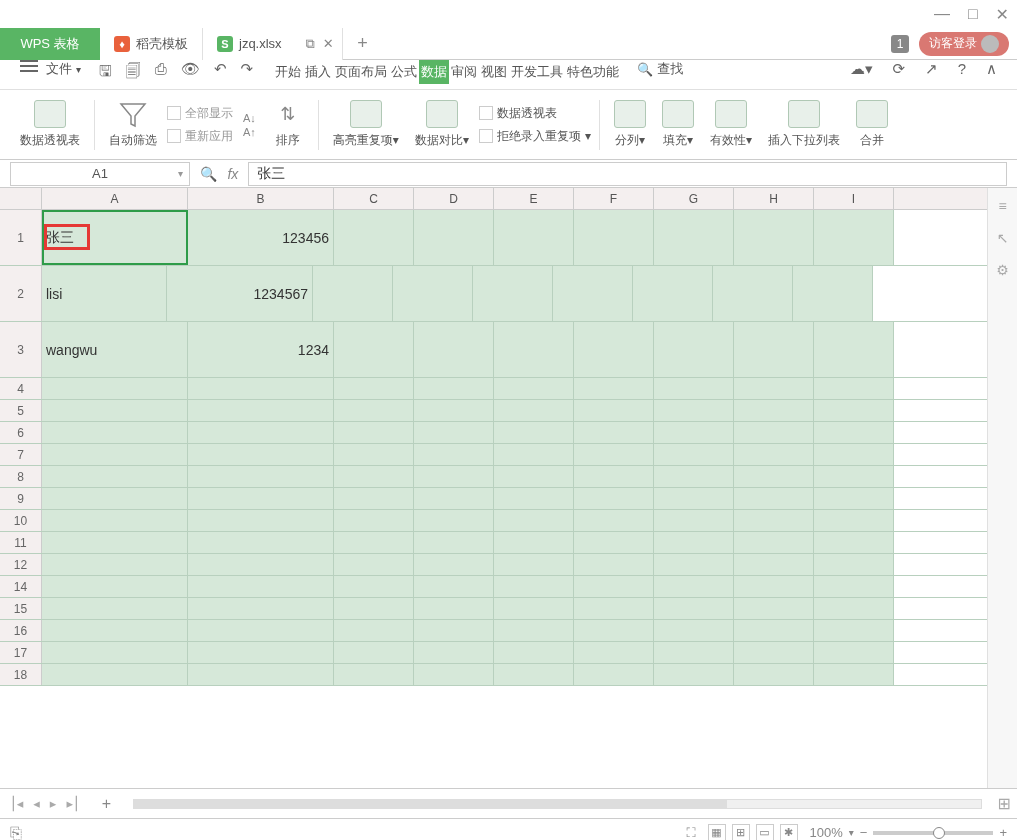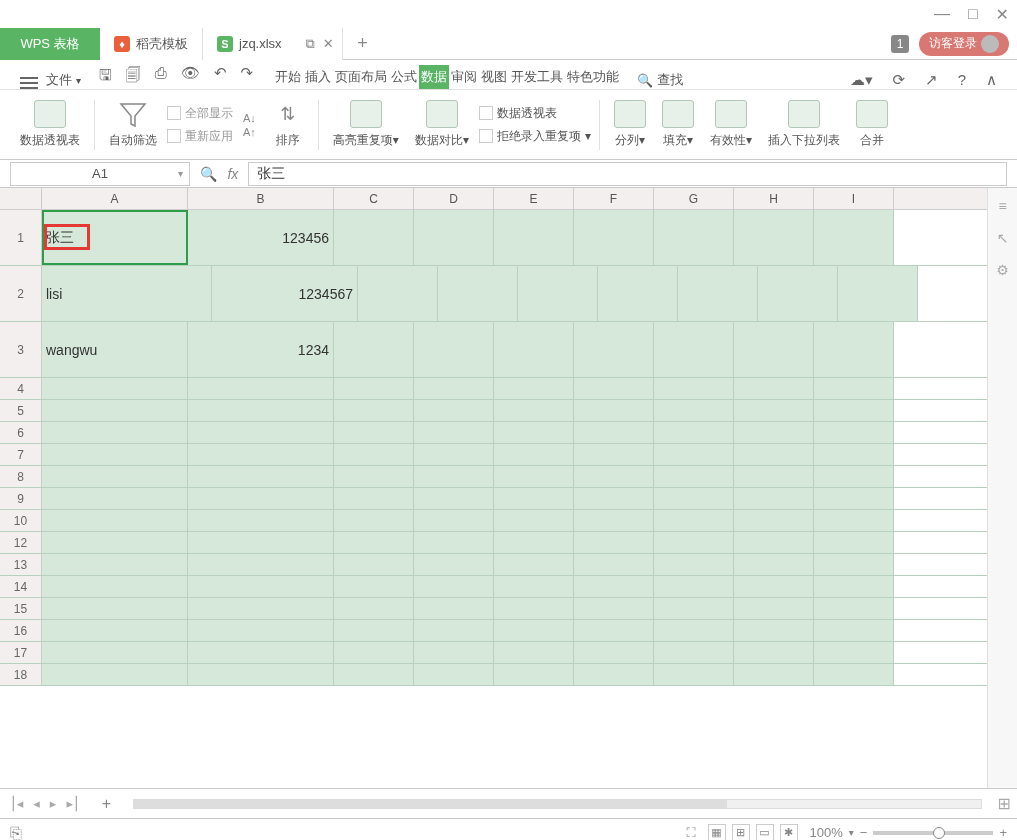--- a/index.html
+++ b/index.html
@@ -18,21 +18,21 @@
 .tab-file { background: #fff; color: #555; border-left: 1px solid #e0e0e0; border-right: 1px solid #e0e0e0; position: relative; padding-right: 60px; }
 .tab-file .s-icon { width: 16px; height: 16px; background: #59b564; border-radius: 3px; display: flex; align-items: center; justify-content: center; color: #fff; font-size: 11px; font-weight: bold; }
 .tab-file .ctrls { position: absolute; right: 8px; display: flex; gap: 8px; color: #888; }
 .add-tab { width: 40px; display: flex; align-items: center; justify-content: center; color: #888; font-size: 18px; }
 .tabs-right { margin-left: auto; display: flex; align-items: center; gap: 10px; padding-right: 8px; }
 .tab-count { background:#888; color:#fff; border-radius:3px; width:18px; height:18px; display:flex; align-items:center; justify-content:center; font-size:12px; }
 .login-btn { background:#d97872; color:#fff; border-radius:12px; padding:3px 10px; font-size:12px; display:flex; align-items:center; gap:4px; }
 .avatar { width:18px; height:18px; background:#bbb; border-radius:50%; }
 
 
-.menu-row { height: 30px; display: flex; align-items: flex-end; padding: 0 20px; gap: 0; border-bottom: 1px solid #e0e0e0; }
+.menu-row { height: 30px; display: flex; align-items: flex-start; padding: 0 20px; gap: 0; border-bottom: 1px solid #e0e0e0; }
 .hamburger { width:18px; display:flex; flex-direction:column; gap:3px; margin-right:8px; }
 .hamburger span { height:2px; background:#666; }
 .menu-file { display:flex; align-items:center; gap:4px; color:#555; font-size:13px; margin-right:18px; }
 .qat { display:flex; gap:14px; color:#666; font-size:15px; margin-right:20px; }
 .menu-tabs { display:flex; gap:0; font-size:13px; color:#555; }
 .menu-tabs span { padding:3px 2px; }
 .menu-tabs span.active { background:#59b564; color:#fff; }
 .find { display:flex; align-items:center; gap:4px; margin-left:16px; color:#555; font-size:13px; }
 .menu-right { margin-left:auto; display:flex; gap:20px; color:#666; font-size:15px; }
 
@@ -272,21 +272,21 @@
           <div class="cell" style="width: 80px;"></div>
           <div class="cell" style="width: 80px;"></div>
           <div class="cell" style="width: 80px;"></div>
           <div class="cell" style="width: 80px;"></div>
           <div class="cell" style="width: 80px;"></div>
           <div class="cell" style="width: 80px;"></div>
           <div class="cell" style="width: 80px;"></div>
         </div>
         <div class="row tall">
           <div class="row-h">2</div>
-          <div class="cell" style="width: 170px;">lisi</div>
+          <div class="cell" style="width: 125px;">lisi</div>
           <div class="cell num" style="width: 146px;">1234567</div>
           <div class="cell" style="width: 80px;"></div>
           <div class="cell" style="width: 80px;"></div>
           <div class="cell" style="width: 80px;"></div>
           <div class="cell" style="width: 80px;"></div>
           <div class="cell" style="width: 80px;"></div>
           <div class="cell" style="width: 80px;"></div>
           <div class="cell" style="width: 80px;"></div>
         </div>
         <div class="row tall">
@@ -379,33 +379,33 @@
           <div class="cell num" style="width: 146px;"></div>
           <div class="cell" style="width: 80px;"></div>
           <div class="cell" style="width: 80px;"></div>
           <div class="cell" style="width: 80px;"></div>
           <div class="cell" style="width: 80px;"></div>
           <div class="cell" style="width: 80px;"></div>
           <div class="cell" style="width: 80px;"></div>
           <div class="cell" style="width: 80px;"></div>
         </div>
         <div class="row short">
+          <div class="row-h">11</div>
+          <div class="cell" style="width: 146px;"></div>
+          <div class="cell num" style="width: 146px;"></div>
+          <div class="cell" style="width: 80px;"></div>
+          <div class="cell" style="width: 80px;"></div>
+          <div class="cell" style="width: 80px;"></div>
+          <div class="cell" style="width: 80px;"></div>
+          <div class="cell" style="width: 80px;"></div>
+          <div class="cell" style="width: 80px;"></div>
+          <div class="cell" style="width: 80px;"></div>
+        </div>
+        <div class="row short">
           <div class="row-h">12</div>
-          <div class="cell" style="width: 146px;"></div>
-          <div class="cell num" style="width: 146px;"></div>
-          <div class="cell" style="width: 80px;"></div>
-          <div class="cell" style="width: 80px;"></div>
-          <div class="cell" style="width: 80px;"></div>
-          <div class="cell" style="width: 80px;"></div>
-          <div class="cell" style="width: 80px;"></div>
-          <div class="cell" style="width: 80px;"></div>
-          <div class="cell" style="width: 80px;"></div>
-        </div>
-        <div class="row short">
-          <div class="row-h">13</div>
           <div class="cell" style="width: 146px;"></div>
           <div class="cell num" style="width: 146px;"></div>
           <div class="cell" style="width: 80px;"></div>
           <div class="cell" style="width: 80px;"></div>
           <div class="cell" style="width: 80px;"></div>
           <div class="cell" style="width: 80px;"></div>
           <div class="cell" style="width: 80px;"></div>
           <div class="cell" style="width: 80px;"></div>
           <div class="cell" style="width: 80px;"></div>
         </div>

